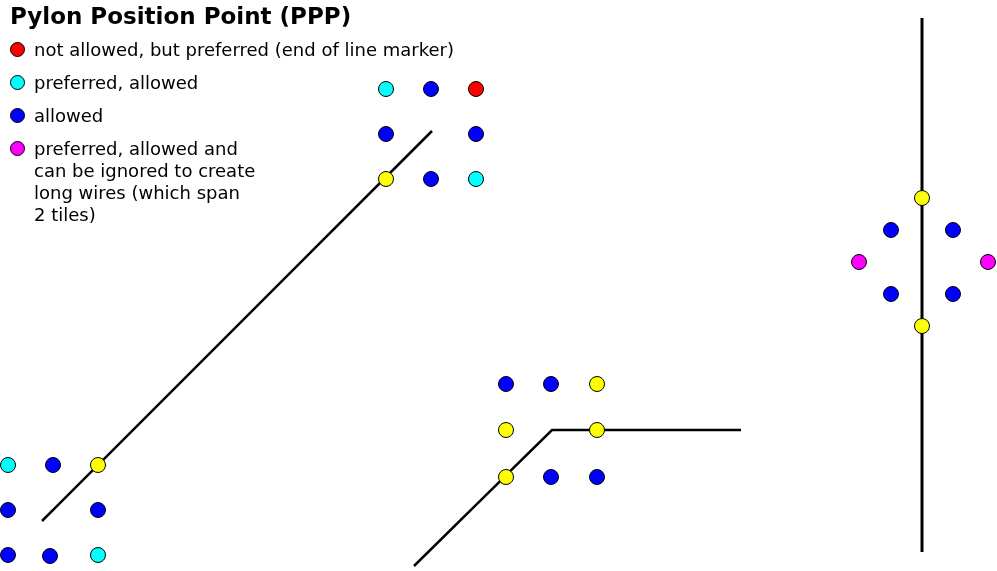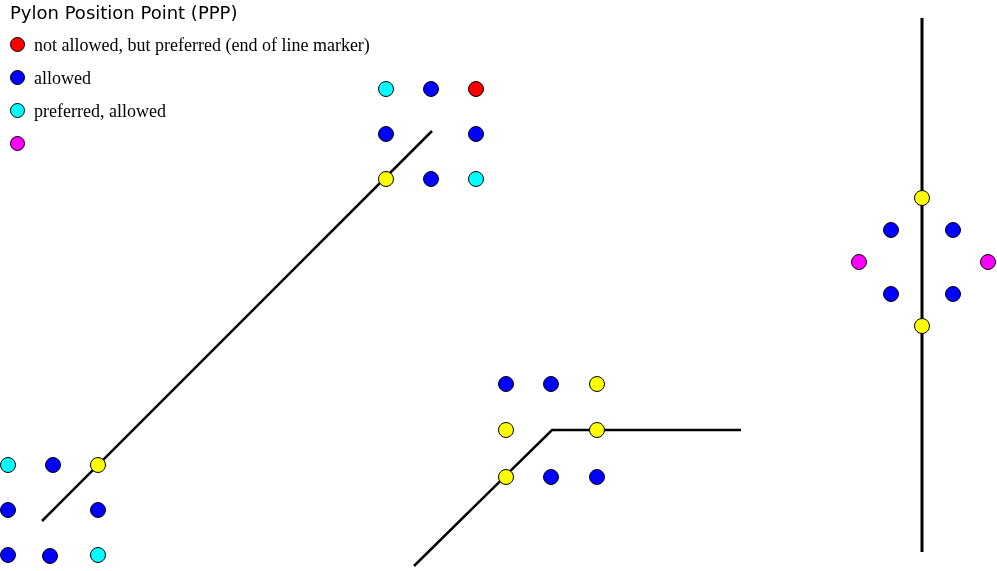--- a/index.html
+++ b/index.html
@@ -17,26 +17,26 @@
     left: 0;
     top: 0;
   }
   #text-layer {
     position: absolute;
     left: 10px;
     top: 0;
     width: 520px;
   }
   .page-title {
-    font-size: 18px;
-    font-weight: 400;
+    font-size: 23px;
+    font-weight: 700;
     margin: 3px 0 10px 0;
     line-height: 1.15;
   }
-  .legend { display: flex; flex-direction: column; font-family: Liberation Serif, serif; }
+  .legend { display: flex; flex-direction: column; }
   .legend-item {
     display: flex;
     align-items: flex-start;
     margin-bottom: 11px;
   }
   .legend-swatch {
     width: 15px;
     height: 15px;
     border-radius: 50%;
     border: 1px solid #000;
@@ -92,24 +92,28 @@
   </svg>
 
 <div id="text-layer">
   <div class="page-title">Pylon Position Point (PPP)</div>
   <div class="legend">
       <div class="legend-item">
         <span class="legend-swatch" style="background: rgb(255, 0, 0);"></span>
         <span class="legend-label">not allowed, but preferred (end of line marker)</span>
       </div>
       <div class="legend-item">
+        <span class="legend-swatch" style="background: rgb(0, 255, 255);"></span>
+        <span class="legend-label">preferred, allowed</span>
+      </div>
+      <div class="legend-item">
         <span class="legend-swatch" style="background: rgb(0, 0, 255);"></span>
         <span class="legend-label">allowed</span>
       </div>
       <div class="legend-item">
-        <span class="legend-swatch" style="background: rgb(0, 255, 255);"></span>
-        <span class="legend-label">preferred, allowed</span>
-      </div>
-      <div class="legend-item">
         <span class="legend-swatch" style="background: rgb(255, 0, 255);"></span>
+        <span class="legend-label">preferred, allowed and
+can be ignored to create
+long wires (which span
+2 tiles)</span>
       </div>
     </div>
 </div>
 
 </body></html>

